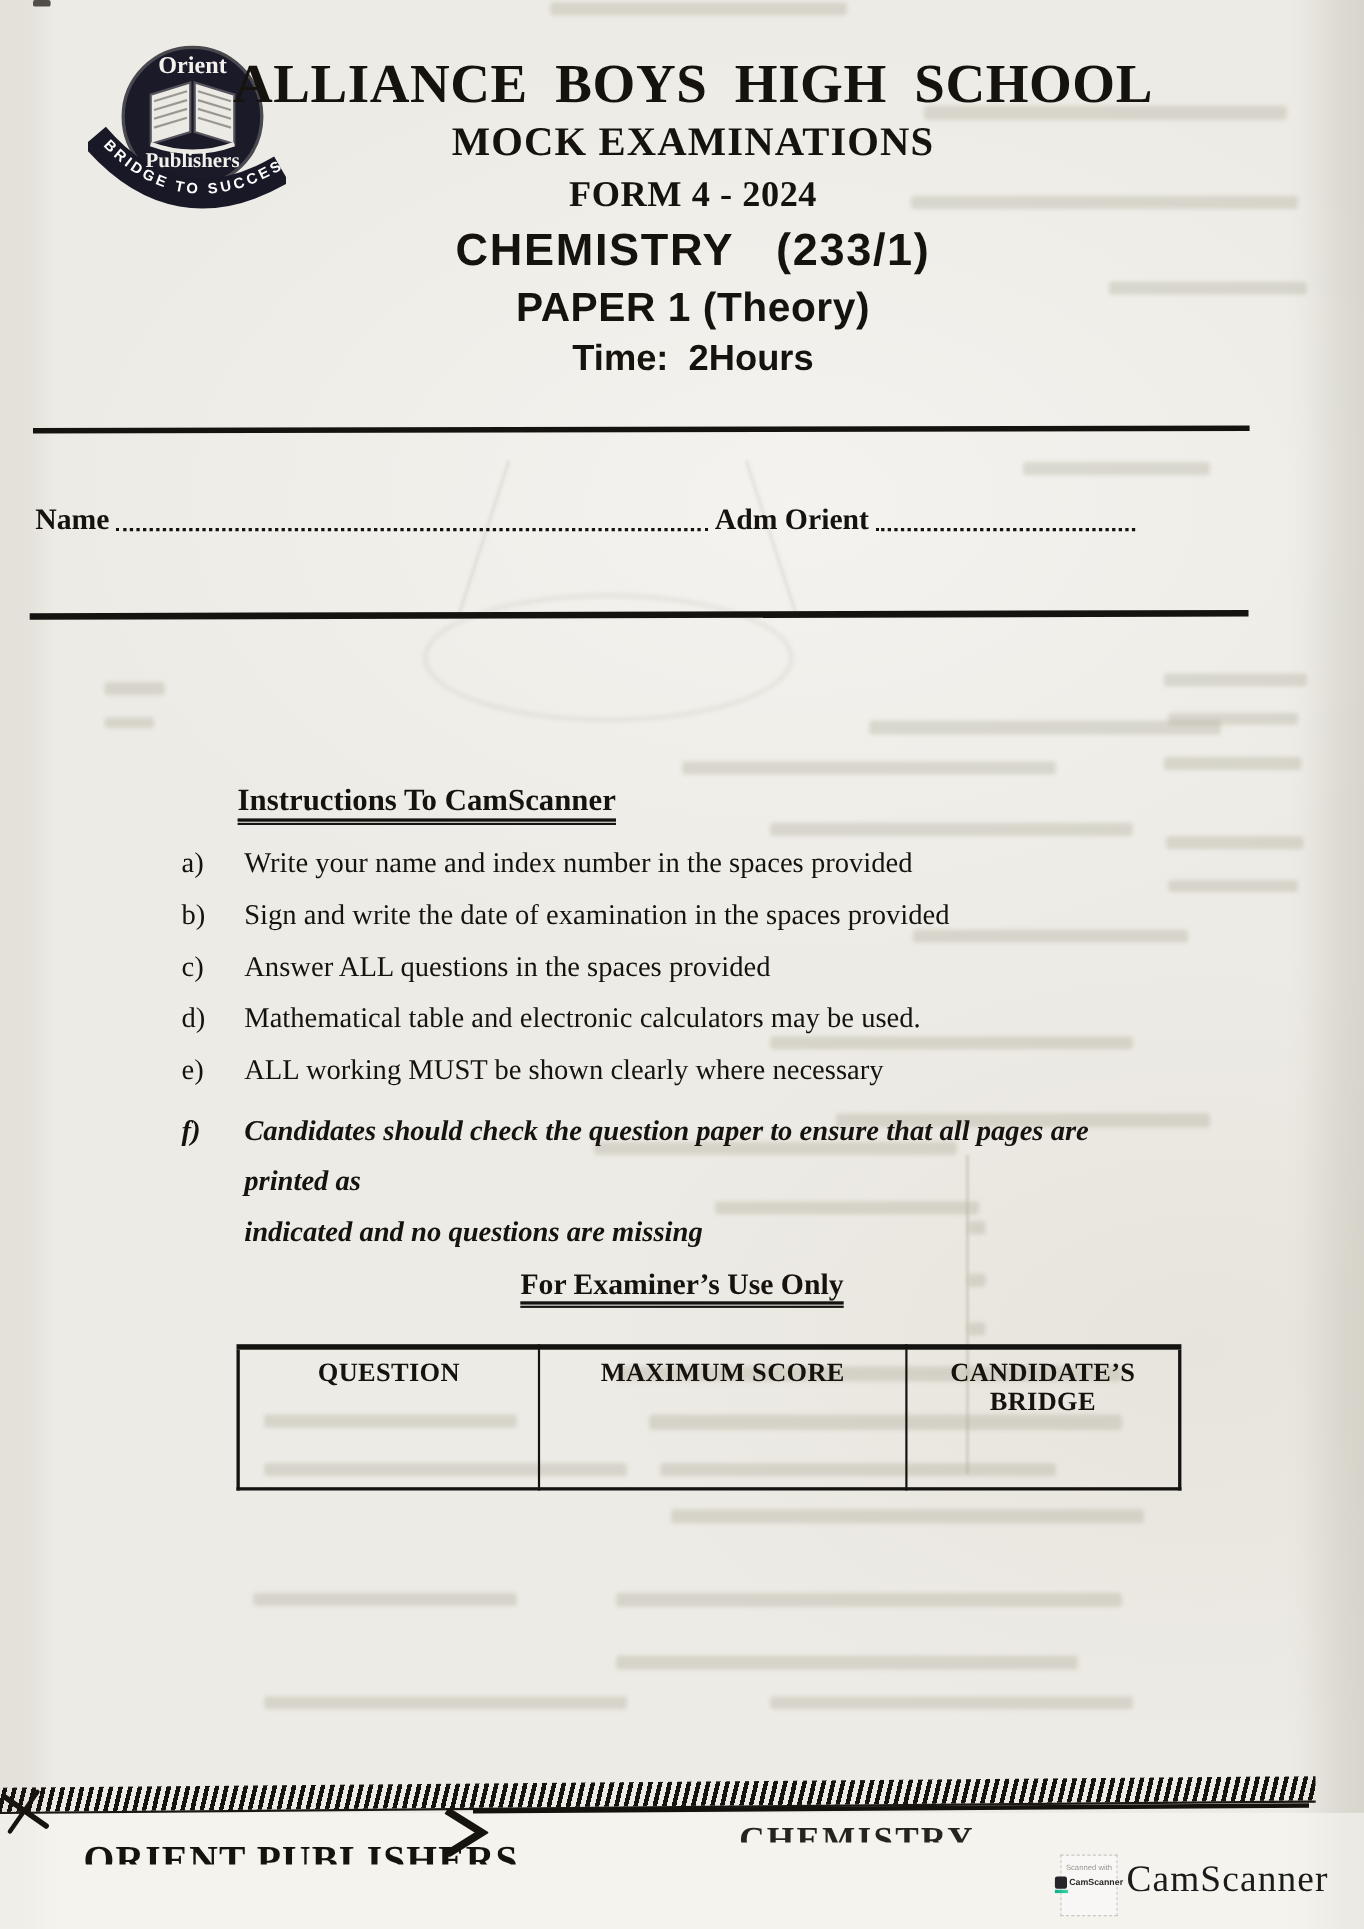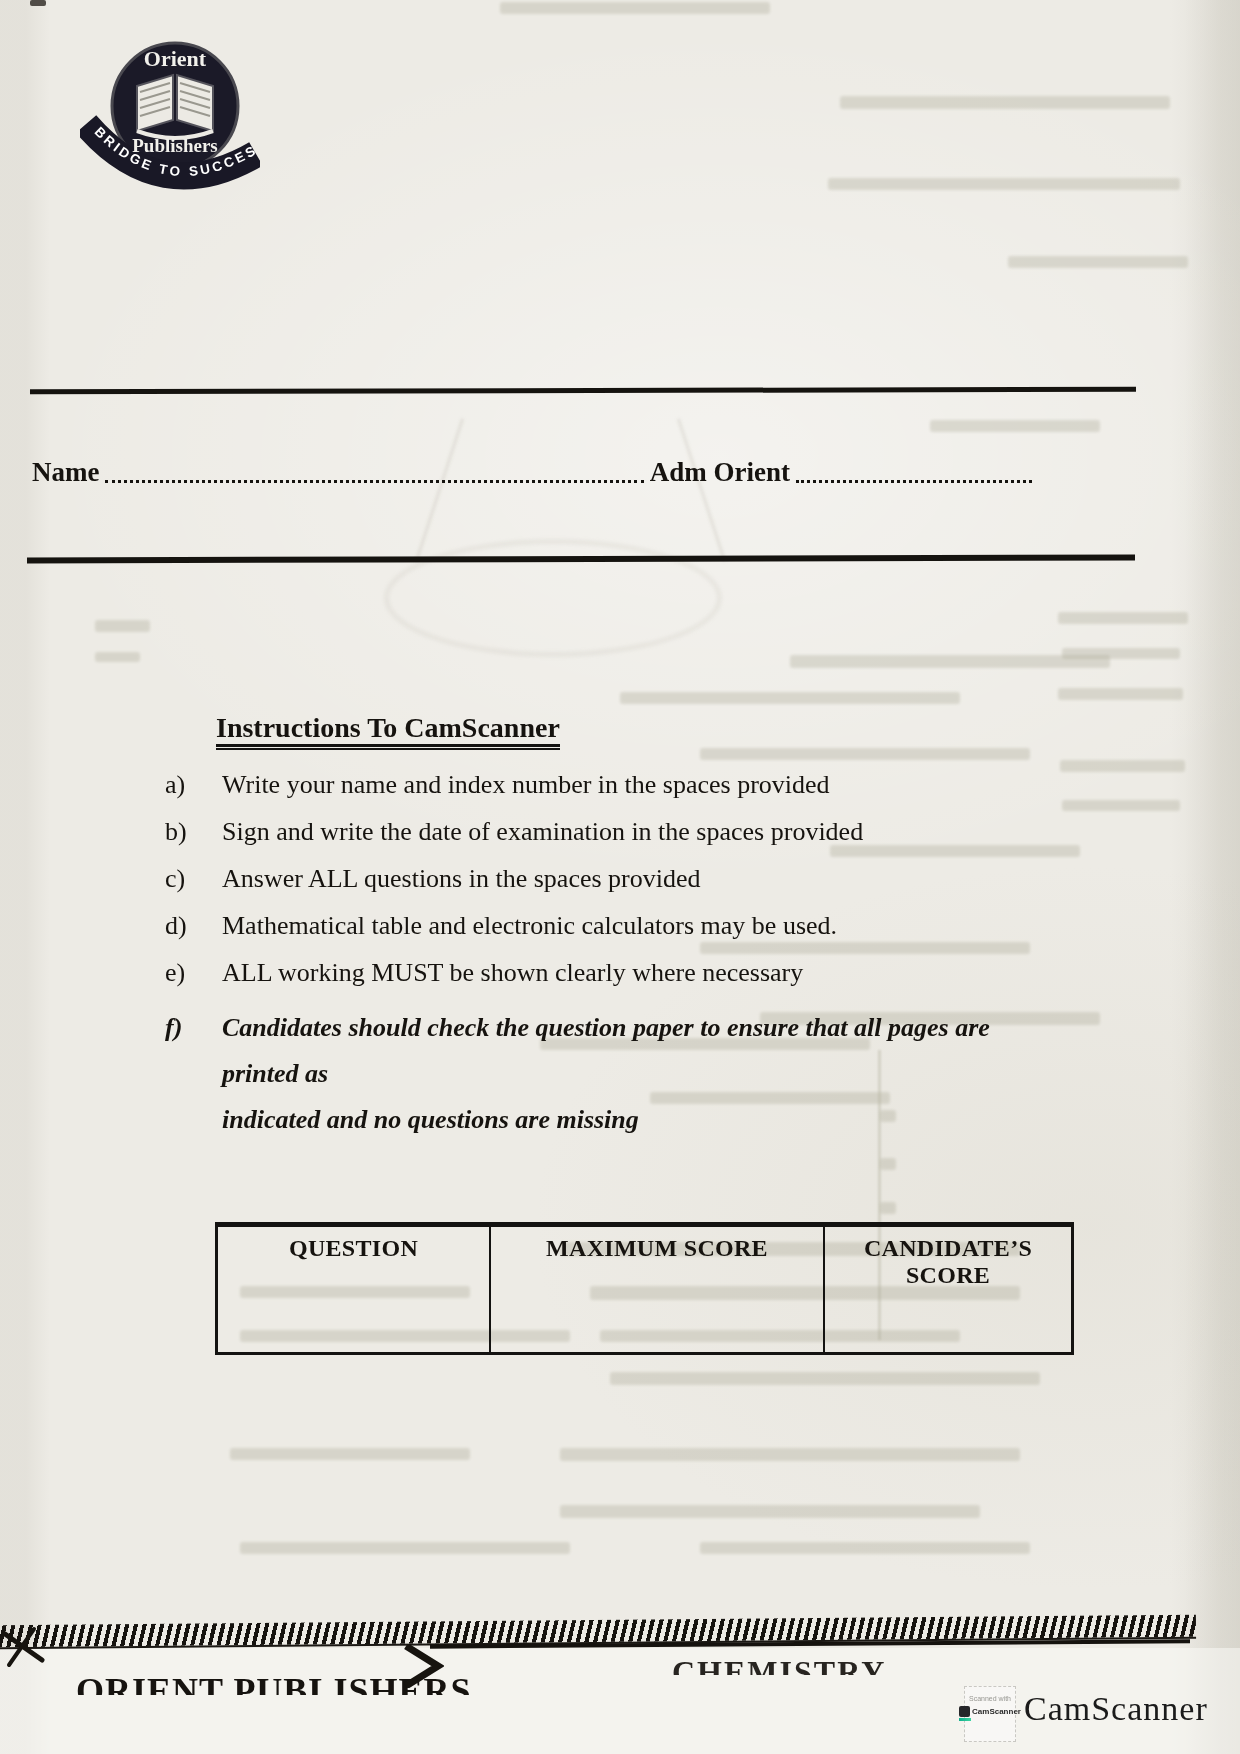--- a/index.html
+++ b/index.html
@@ -151,20 +151,28 @@
         <path d="M57,103 Q95,117 133,103" fill="none" stroke="#eceae4" stroke-width="4"></path>
       </g>
       <text x="95" y="38" text-anchor="middle" font-family="Liberation Serif, serif" font-weight="bold" font-size="22" fill="#f2f1ec">Orient</text>
       <text x="95" y="124" text-anchor="middle" font-family="Liberation Serif, serif" font-weight="bold" font-size="19" fill="#f2f1ec">Publishers</text>
       <text font-family="Liberation Sans, sans-serif" font-weight="bold" font-size="13.5" fill="#ffffff" letter-spacing="3">
         <textPath href="#bannerArc" startOffset="6%">BRIDGE TO SUCCESS</textPath>
       </text>
     </svg>
   </div>
 
+  <div class="header-block">
+    <div class="hl hl-school">ALLIANCE BOYS HIGH SCHOOL</div>
+    <div class="hl hl-exam">MOCK EXAMINATIONS</div>
+    <div class="hl hl-form">FORM 4 - 2024</div>
+    <div class="hl hl-subject">CHEMISTRY   (233/1)</div>
+    <div class="hl hl-paper">PAPER 1 (Theory)</div>
+    <div class="hl hl-time">Time:  2Hours</div>
+  </div>
 
   <div class="rule rule1"></div>
 
   <div class="field-row row-name">
     <span class="lbl">Name</span>
     <span class="dots dots-grow"></span>
     <span class="lbl">Adm Orient</span>
     <span class="dots dots-adm"></span>
   </div>
 
@@ -196,27 +204,30 @@
       <span class="instr-letter">e)</span>
       <span class="instr-text">ALL working MUST be shown clearly where necessary</span>
     </div>
     <div class="instr-item italic">
       <span class="instr-letter">f)</span>
       <span class="instr-text">Candidates should check the question paper to ensure that all pages are printed as
 indicated and no questions are missing</span>
     </div>
   </div>
 
+  <div class="examiner-heading">
+    <span class="u2-outer"><span class="u2-inner">For Examiner’s Use Only</span></span>
+  </div>
 
   <table class="score-table">
     <tbody>
         <tr class="tr-head">
       <td class="col-q">QUESTION</td>
       <td class="col-m">MAXIMUM SCORE</td>
-      <td class="col-c">CANDIDATE’S SCORE</td>
+      <td class="col-c">CANDIDATE’S BRIDGE</td>
     </tr>
   </tbody>
     </table>
 
   <div class="coil"></div>
   <div class="coil-base"></div>
 
   <div class="x-mark">
     <svg width="44" height="42" viewBox="0 0 44 42">
       <line x1="3" y1="8" x2="40" y2="34" stroke="#17140f" stroke-width="5" stroke-linecap="round"></line>

